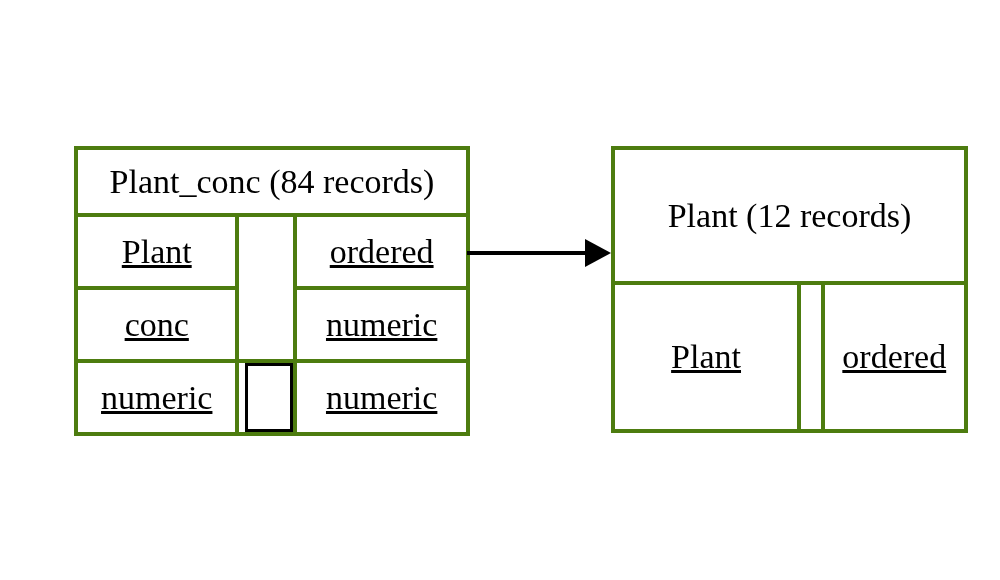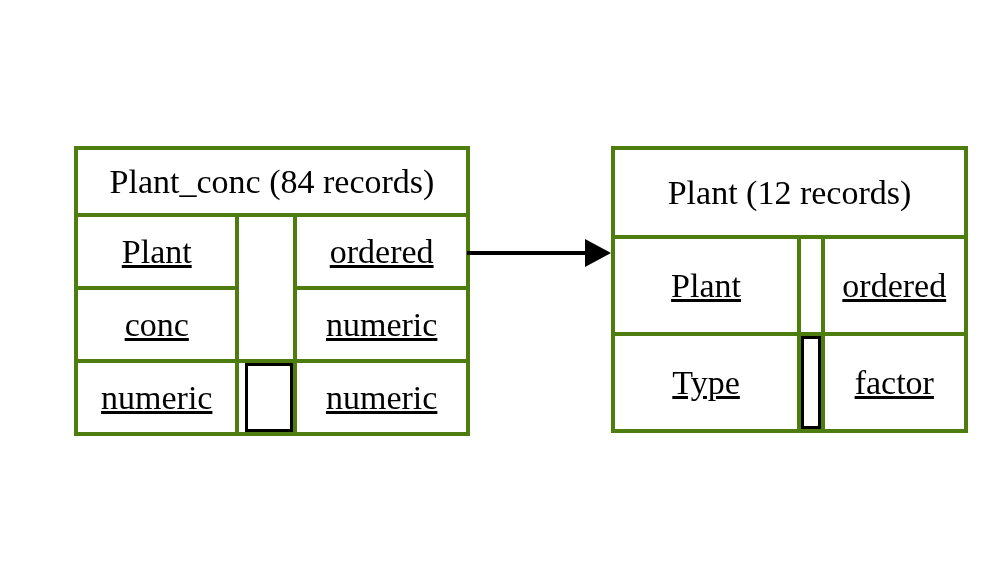--- a/index.html
+++ b/index.html
@@ -102,23 +102,16 @@
     </colgroup>
     <tbody>
         <tr>
       <td class="hdr" colspan="3">Plant (12 records)</td>
     </tr>
     <tr class="frow">
       <td>Plant</td>
       <td class="keycol keyfill"></td>
       <td>ordered</td>
     </tr>
-    <tr class="frow">
-      <td>Type</td>
-      <td class="keycol">
-            <div class="indicator"></div>
-          </td>
-      <td>factor</td>
-    </tr>
   </tbody>
     </table>
 
 </div>
 
 </body></html>

